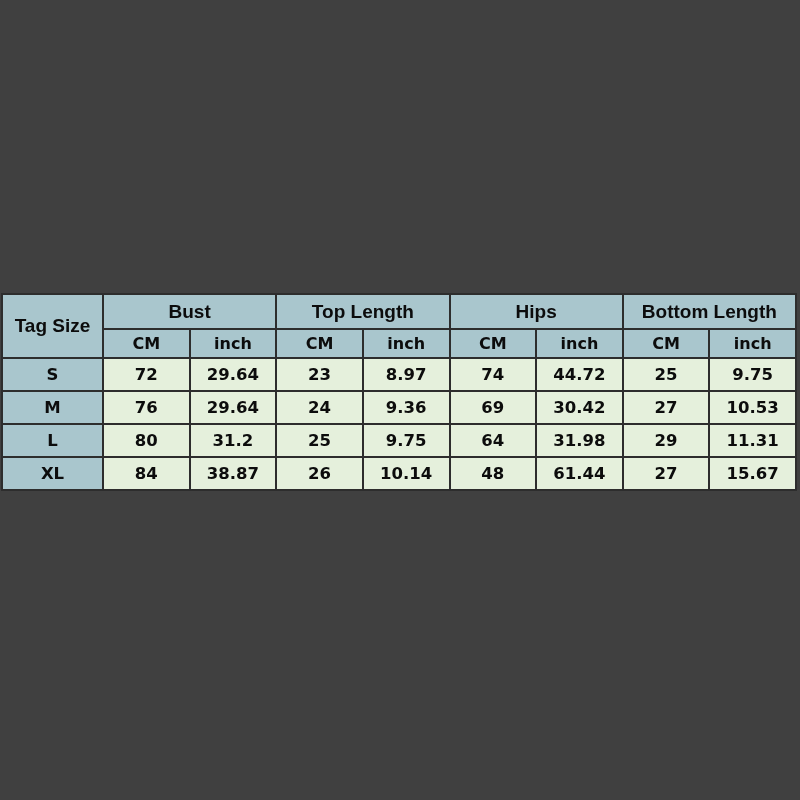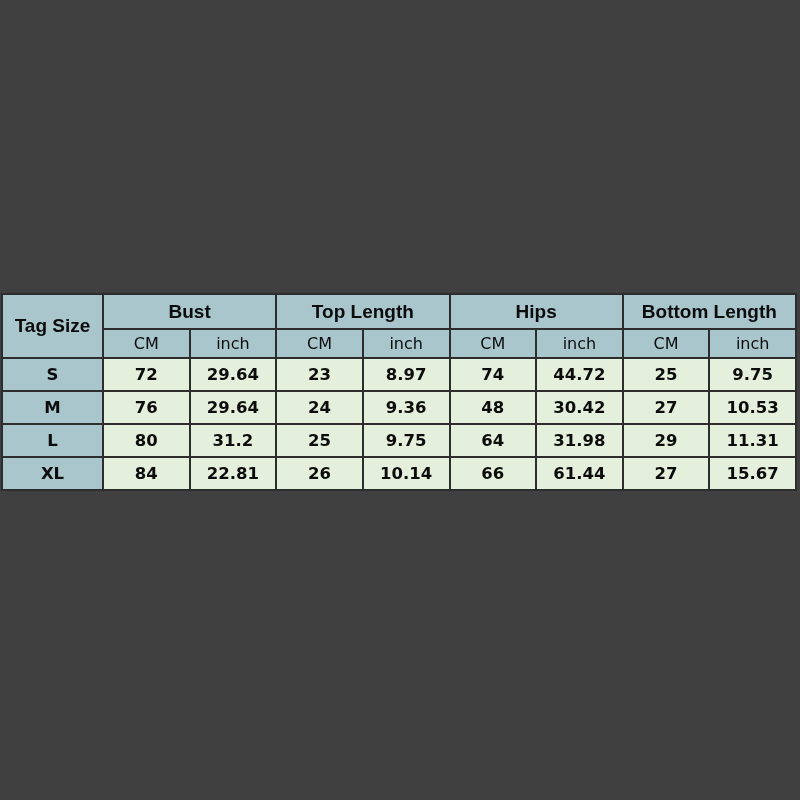--- a/index.html
+++ b/index.html
@@ -40,21 +40,21 @@
     font-weight: bold;
   }
   .group {
     height: 33px;
     font-size: 19px;
     font-weight: bold;
   }
   .unit {
     height: 27px;
     font-size: 16px;
-    font-weight: normal;
+    font-weight: bold;
     font-family: "DejaVu Sans", sans-serif;
   }
   .size-label {
     font-size: 16px;
     font-weight: bold;
   }
   .val {
     height: 31px;
     font-size: 16.5px;
     font-weight: bold;
@@ -94,42 +94,42 @@
         <td class="green val">44.72</td>
         <td class="green val">25</td>
         <td class="green val">9.75</td>
       </tr>
       <tr>
         <td class="blue val size-label">M</td>
         <td class="green val">76</td>
         <td class="green val">29.64</td>
         <td class="green val">24</td>
         <td class="green val">9.36</td>
-        <td class="green val">48</td>
+        <td class="green val">69</td>
         <td class="green val">30.42</td>
         <td class="green val">27</td>
         <td class="green val">10.53</td>
       </tr>
       <tr>
         <td class="blue val size-label">L</td>
         <td class="green val">80</td>
         <td class="green val">31.2</td>
         <td class="green val">25</td>
         <td class="green val">9.75</td>
         <td class="green val">64</td>
         <td class="green val">31.98</td>
         <td class="green val">29</td>
         <td class="green val">11.31</td>
       </tr>
       <tr>
         <td class="blue val size-label">XL</td>
         <td class="green val">84</td>
-        <td class="green val">22.81</td>
+        <td class="green val">38.87</td>
         <td class="green val">26</td>
         <td class="green val">10.14</td>
-        <td class="green val">66</td>
+        <td class="green val">48</td>
         <td class="green val">61.44</td>
         <td class="green val">27</td>
         <td class="green val">15.67</td>
       </tr>
     </tbody>
   </table>
 </div>
 
 </body></html>

